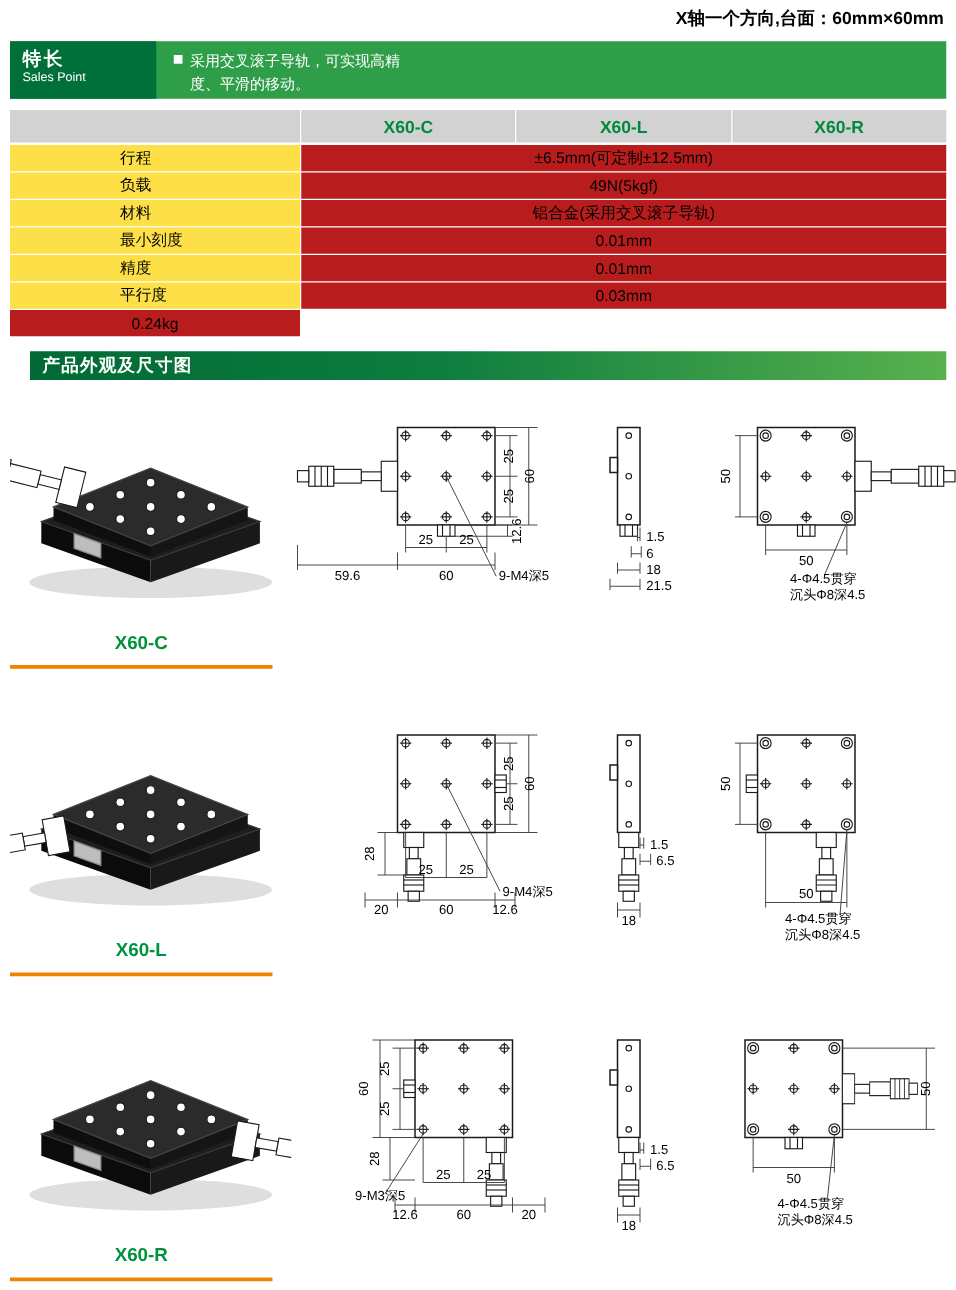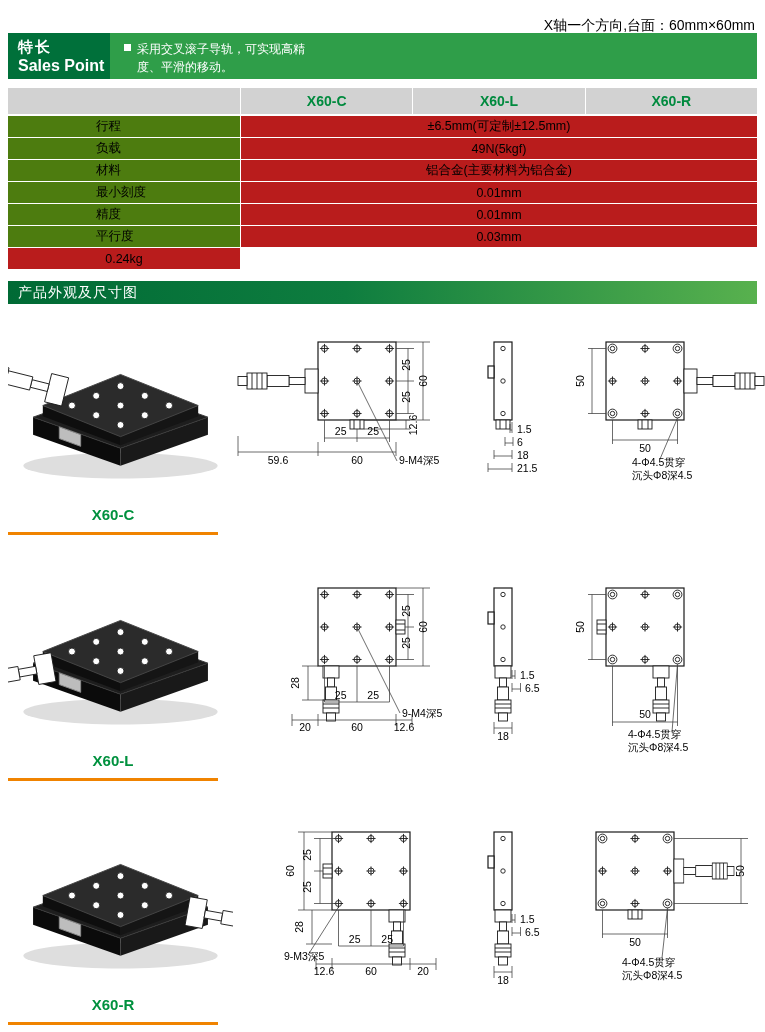--- a/index.html
+++ b/index.html
@@ -1,40 +1,40 @@
 <!DOCTYPE html>
 <html><head>
 <meta charset="utf-8">
 <style>
   *{margin:0;padding:0;box-sizing:border-box}
   html,body{width:765px;height:1032px}
   body{background:#fff;font-family:"Liberation Sans","DejaVu Sans",sans-serif;position:relative;overflow:hidden;color:#000}
 
-  .top-note{position:absolute;top:17px;right:10px;font-size:14px;font-weight:normal}
+  .top-note{position:absolute;top:6px;right:10px;font-size:14px;font-weight:bold}
 
   .sales-bar{position:absolute;top:33px;left:8px;right:8px;height:46px;display:flex;background:#2f9e49}
-  .sales-title{width:102px;background:#00703a;color:#fff;padding:5px 0 0 10px;flex:none}
+  .sales-title{width:117px;background:#00703a;color:#fff;padding:5px 0 0 10px;flex:none}
   .sales-title .cn{font-size:15px;font-weight:bold;letter-spacing:2px}
-  .sales-title .en{font-size:16px;font-weight:bold}
+  .sales-title .en{font-size:10px;font-weight:normal}
   .sales-bullets{flex:1;display:flex;gap:38px;padding:7px 0 0 14px;color:#fff}
   .bullet{display:flex;gap:6px;font-size:12px;line-height:1.5}
   .bullet .sq{width:7px;height:7px;background:#fff;margin-top:4px;flex:none}
   .bullet .b1{display:block;width:168px}
   .bullet .b2{display:block;width:186px}
 
   .spec-table{position:absolute;top:88px;left:8px;right:8px}
   .spec-header{display:grid;grid-template-columns:232px 1fr 1fr 1fr;gap:1px;height:26px;margin-bottom:2px;background:#fff}
   .spec-header>div{background:#d2d2d2;display:flex;align-items:center;justify-content:center;color:#008a3e;font-weight:bold;font-size:14px}
   .spec-row{display:grid;grid-template-columns:232px 1fr;gap:1px;height:21px;margin-bottom:1px;background:#fff}
-  .spec-label{background:#4d7c0f;font-size:12.5px;display:flex;align-items:center;padding-left:88px}
+  .spec-label{background:#fde047;font-size:12.5px;display:flex;align-items:center;padding-left:88px}
   .spec-value{background:#b91c1c;font-size:12.5px;display:flex;align-items:center;justify-content:center}
 
-  .section-bar{position:absolute;top:281px;left:8px;right:8px;height:23px;
+  .section-bar{position:absolute;top:281px;left:24px;right:8px;height:23px;
     background:linear-gradient(90deg,#006a35,#0e7d3f 45%,#58b14e);
-    color:#fff;font-weight:normal;font-size:14px;display:flex;align-items:center;padding-left:10px;letter-spacing:1px}
+    color:#fff;font-weight:bold;font-size:14px;display:flex;align-items:center;padding-left:10px;letter-spacing:1px}
 
   .product{position:absolute;left:8px;right:8px;height:245px}
   #p0{top:310px}#p1{top:556px}#p2{top:800px}
   .photo{position:absolute;left:0;top:12px;width:225px;height:170px}
   .pname{position:absolute;left:0;top:196px;width:210px;text-align:center;color:#00913e;font-weight:bold;font-size:15px}
   .pline{position:absolute;left:0;top:222px;width:210px;height:3px;background:#f08300}
   .draw{position:absolute;left:228px;top:14px;overflow:visible}
 
   .draw .face{fill:#fff;stroke:#1a1a1a;stroke-width:1.2}
   .draw circle{fill:#fff;stroke:#1a1a1a;stroke-width:0.9}
@@ -140,21 +140,21 @@
   <div class="spec-row">
     <div class="spec-label">行程</div>
     <div class="spec-value">±6.5mm(可定制±12.5mm)</div>
   </div>
   <div class="spec-row">
     <div class="spec-label">负载</div>
     <div class="spec-value">49N(5kgf)</div>
   </div>
   <div class="spec-row">
     <div class="spec-label">材料</div>
-    <div class="spec-value">铝合金(主要材料为铝合金)</div>
+    <div class="spec-value">铝合金(采用交叉滚子导轨)</div>
   </div>
   <div class="spec-row">
     <div class="spec-label">最小刻度</div>
     <div class="spec-value">0.01mm</div>
   </div>
   <div class="spec-row">
     <div class="spec-label">精度</div>
     <div class="spec-value">0.01mm</div>
   </div>
   <div class="spec-row">

